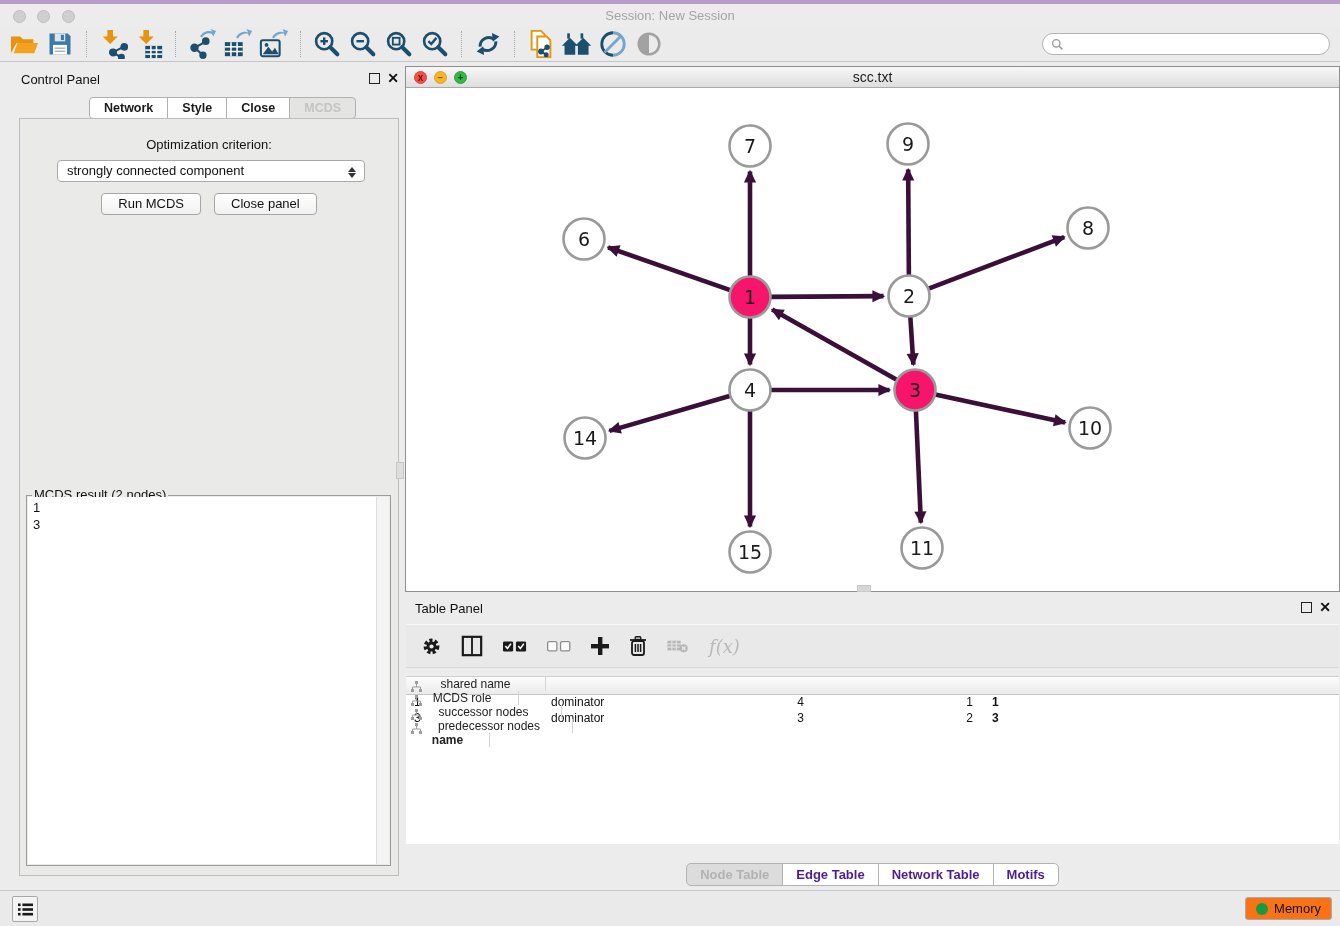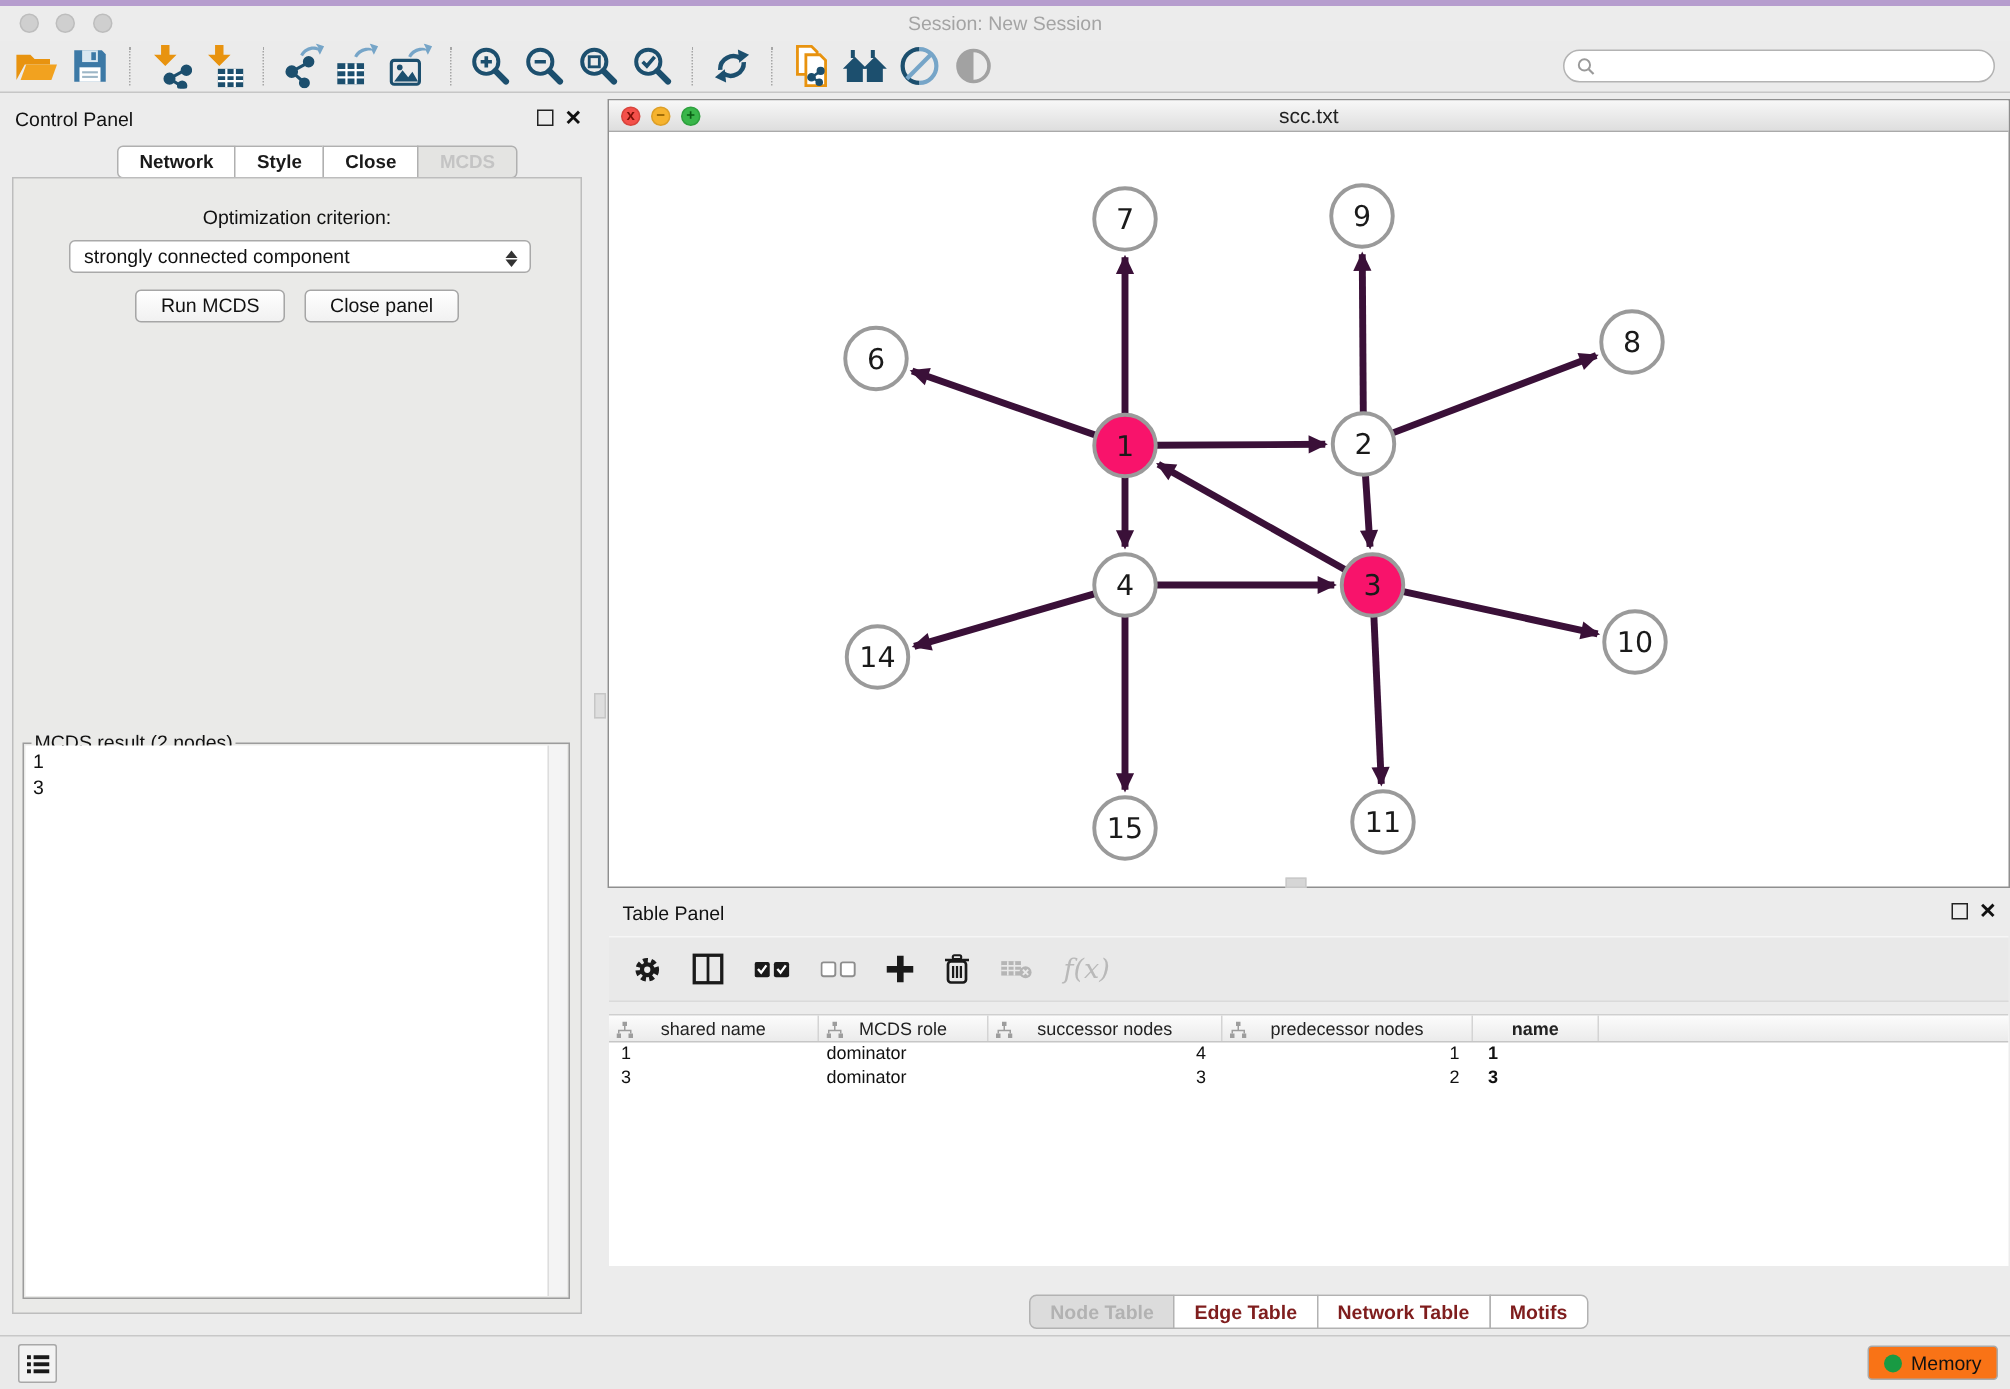--- a/index.html
+++ b/index.html
@@ -17,21 +17,21 @@
   
   #toolbar { left:0; top:27px; width:1340px; height:35px; background:#ebebeb;
     border-bottom:1px solid #c6c6c6; display:flex; align-items:center; padding-left:6px; }
   .tb-icon { width:36px; height:32px; display:flex; align-items:center; justify-content:center; }
   .tb-sep { width:1px; height:26px; border-left:1px dotted #a6a6a6; margin:0 8px; }
   #search-box { margin-left:auto; margin-right:10px; width:288px; height:22px; border:1px solid #b3b3b3;
     border-radius:11px; background:#fff; display:flex; align-items:center; padding:0 8px; }
   #search-box input { border:none; outline:none; flex:1; font-size:12px; background:transparent; margin-left:5px; }
 
   
-  #control-panel { left:0; top:66px; width:396px; height:814px; background:#ececec; }
+  #control-panel { left:11px; top:66px; width:396px; height:814px; background:#ececec; }
   .panel-head { position:absolute; left:0; top:0; right:0; height:27px; }
   .panel-title { position:absolute; left:10px; top:6px; font-size:13px; color:#111; }
   .ph-float { position:absolute; top:7px; width:11px; height:11px; border:1.5px solid #222; }
   .ph-close { position:absolute; top:4px; font-size:14px; font-weight:bold; color:#111; line-height:16px; }
   #cp-float { right:27px; } #cp-close { right:8px; }
 
   #cp-tabs { position:absolute; left:78px; top:31px; display:flex; height:22px; }
   .cp-tab { border:1px solid #b0b0b0; margin-left:-1px; background:#fff; padding:0 14px;
     font-size:12.5px; font-weight:bold; line-height:20px; color:#1a1a1a; }
   .cp-tab:first-child { border-radius:4px 0 0 4px; margin-left:0; }
@@ -76,36 +76,36 @@
   
   #table-panel { left:405px; top:595px; width:935px; height:295px; background:#ececec; }
   #tp-float { right:28px; } #tp-close { right:9px; }
   #tp-toolbar { position:absolute; left:1px; right:1px; top:29px; height:44px; background:#e9e9e9;
     border-top:1px solid #f6f6f6; border-bottom:1px solid #dadada; display:flex; align-items:center; padding-left:16px; gap:20px; }
   .tp-icon { display:flex; align-items:center; justify-content:center; height:26px; }
   .fx-label { font-family:"DejaVu Serif", serif; font-style:italic; font-size:18px; color:#b9b9b9; }
 
   #data-table { position:absolute; left:1px; top:81px; right:1px; bottom:46px; background:#fff; overflow:hidden; }
   #table-header { display:flex; height:19px; background:linear-gradient(#fcfcfc,#ebebeb);
-    border-top:1px solid #cfcfcf; border-bottom:1px solid #c6c6c6; }
+    border-top:1px solid #cfcfcf; border-bottom:1px solid #c6c6c6;flex-direction:column; }
   .th { position:relative; border-right:1px solid #d4d4d4; font-size:12px; color:#222;
     display:flex; align-items:center; justify-content:center; }
   .th .tree { position:absolute; left:5px; top:4px; }
   .tr { display:flex; height:16px; font-size:12px; color:#111; }
   .td { overflow:hidden; white-space:nowrap; }
   .c0 { width:140px; padding-left:8px; }
   .c1 { width:113px; padding-left:5px; }
   .c2 { width:156px; text-align:right; padding-right:11px; }
   .c3 { width:167px; text-align:right; padding-right:9px; }
   .c4 { width:84px;  padding-left:10px;font-weight:bold; }
   .th.c0,.th.c1,.th.c2,.th.c3,.th.c4 { padding:0; text-align:center; }
 
   #tp-tabs { position:absolute; left:0; right:0; top:268px; display:flex; justify-content:center; }
   .tp-tab { border:1px solid #b2b2b2; margin-left:-1px; background:#fff; padding:0 13px;
-    font-size:13px; font-weight:bold; line-height:21px; height:23px; color:#7f1d1d; }
+    font-size:13px; font-weight:bold; line-height:21px; height:23px; color:#4c1d95; }
   .tp-tab:first-child { border-radius:5px 0 0 5px; margin-left:0; }
   .tp-tab:last-child { border-radius:0 5px 5px 0; }
   .tp-tab.selected { background:#dcdcdc; color:#b2b2b2; }
 
   
   #statusbar { left:0; top:890px; width:1340px; height:36px; background:#eaeaea; border-top:1px solid #c8c8c8; }
   #list-button { position:absolute; left:12px; top:5px; width:26px; height:26px; background:#f3f3f3;
     border:1px solid #a8a8a8; border-radius:2px; display:flex; align-items:center; justify-content:center; }
   #memory-button { position:absolute; right:8px; top:6px; height:23px; background:#f97316;
     border:1px solid #a9a9a9; border-radius:3px; display:flex; align-items:center; gap:6px; padding:0 10px; font-size:13px; color:#111; }

